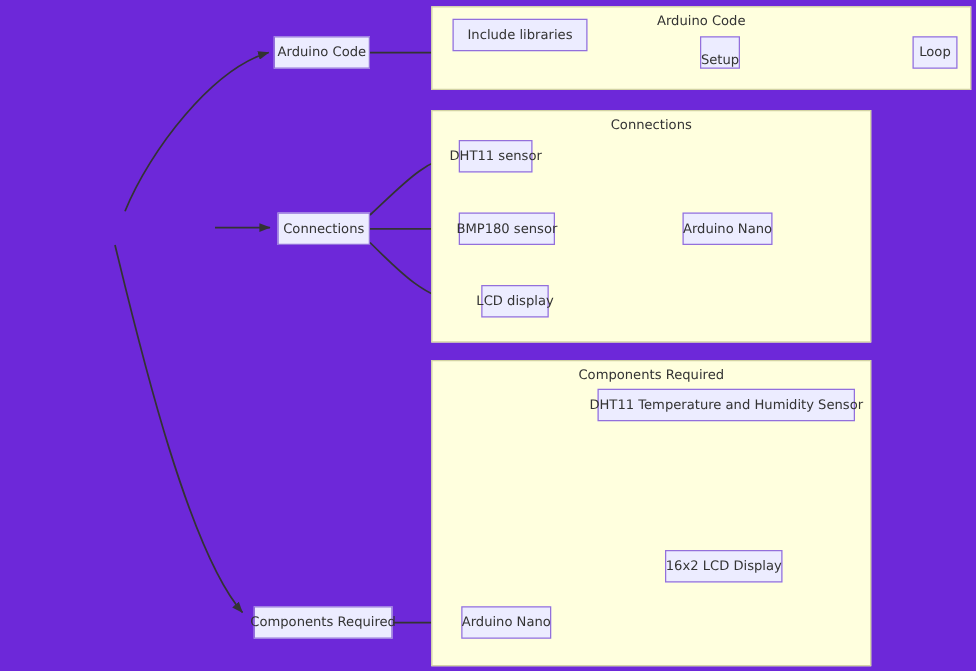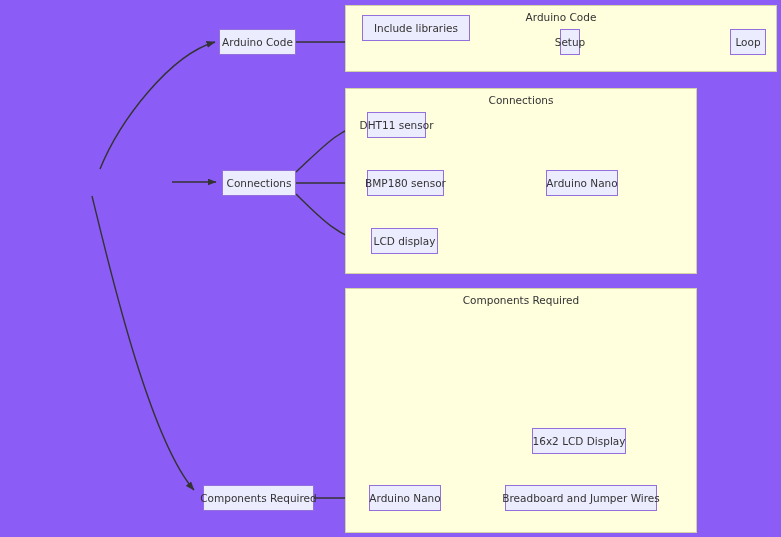--- a/index.html
+++ b/index.html
@@ -10,21 +10,21 @@
   body {
     width: 781px;
     height: 537px;
     font-family: "DejaVu Sans", "Liberation Sans", sans-serif;
     overflow: hidden;
   }
   #diagram {
     position: relative;
     width: 781px;
     height: 537px;
-    background: #8b5cf6;
+    background: #6d28d9;
   }
   svg.edges {
     position: absolute;
     left: 0;
     top: 0;
     width: 781px;
     height: 537px;
     pointer-events: none;
   }
   .cluster {
@@ -121,51 +121,51 @@
   </div>
 
   <div class="node" style="left:203px; top:485px; width:111px;">
     <span>Components Required</span>
   </div>
 
   <div class="node" style="left:362px; top:15px; width:108px;">
     <span>Include libraries</span>
   </div>
 
-  <div class="node" style="left:560px; top:29px; width:20px;">
+  <div class="node" style="left:560px; top:29px; width:32px;align-items:flex-end;">
     <span>Setup</span>
   </div>
 
   <div class="node" style="left:730px; top:29px; width:36px;">
     <span>Loop</span>
   </div>
 
   <div class="node" style="left:367px; top:112px; width:59px;">
     <span>DHT11 sensor</span>
   </div>
 
   <div class="node" style="left:367px; top:170px; width:77px;">
     <span>BMP180 sensor</span>
   </div>
 
-  <div class="node" style="left:371px; top:228px; width:67px;">
+  <div class="node" style="left:385px; top:228px; width:54px;">
     <span>LCD display</span>
   </div>
 
   <div class="node" style="left:546px; top:170px; width:72px;">
     <span>Arduino Nano</span>
   </div>
 
+  <div class="node" style="left:478px; top:311px; width:206px;">
+    <span>DHT11 Temperature and Humidity Sensor</span>
+  </div>
 
 
-  <div class="node" style="left:532px; top:428px; width:94px;">
+  <div class="node" style="left:532px; top:440px; width:94px;">
     <span>16x2 LCD Display</span>
   </div>
 
   <div class="node" style="left:369px; top:485px; width:72px;">
     <span>Arduino Nano</span>
   </div>
 
-  <div class="node" style="left:505px; top:485px; width:152px;">
-    <span>Breadboard and Jumper Wires</span>
-  </div>
 
 </div>
 
 </body></html>

